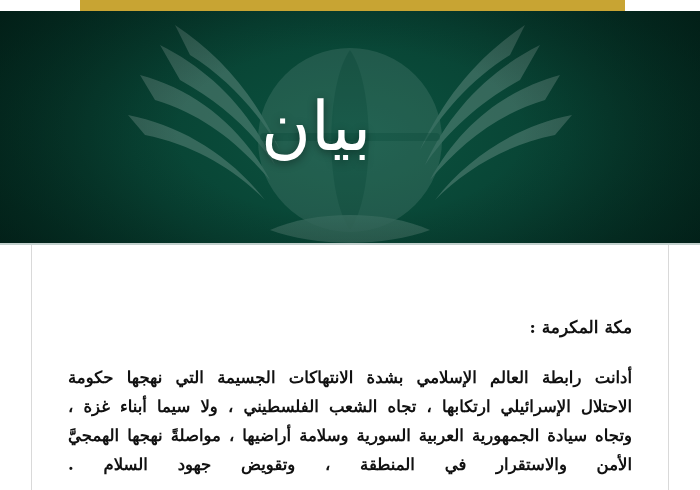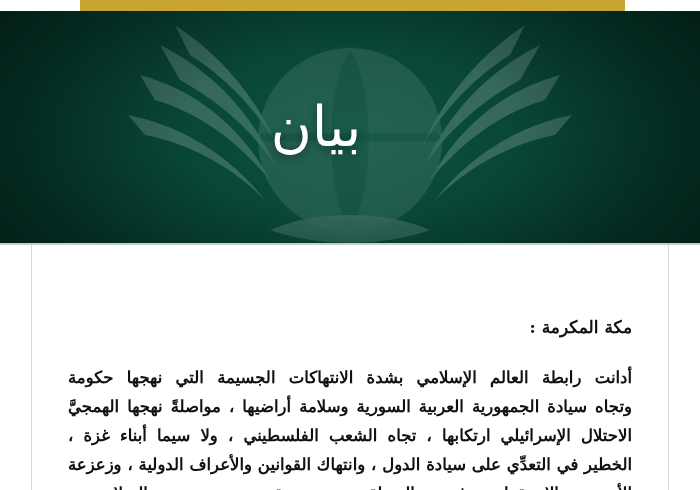--- a/index.html
+++ b/index.html
@@ -66,21 +66,21 @@
   .header-title {
     position: absolute;
     top: 0;
     left: 0;
     width: 632px;
     height: 232px;
     display: flex;
     align-items: center;
     justify-content: center;
     color: #ffffff;
-    font-size: 56px;
+    font-size: 68px;
     line-height: 1;
     letter-spacing: 2px;
     text-shadow: 0 2px 10px rgba(0,0,0,0.45);
     font-family: "DejaVu Serif", "Liberation Serif", serif;
   }
 
   
   .header-underline {
     position: absolute;
     top: 243px;
@@ -198,21 +198,20 @@
 
   <div class="body-area">
     <div class="rule-left"></div>
     <div class="rule-right"></div>
 
     <div class="body-inner">
       <div class="dateline">مكة المكرمة :</div>
 
       <div class="paragraph">
         <span class="line">أدانت رابطة العالم الإسلامي بشدة الانتهاكات الجسيمة التي نهجها حكومة</span>
+        <span class="line">الاحتلال الإسرائيلي ارتكابها ، تجاه الشعب الفلسطيني ، ولا سيما أبناء غزة ،</span>
         <span class="line">وتجاه سيادة الجمهورية العربية السورية وسلامة أراضيها ، مواصلةً نهجها الهمجيَّ</span>
-        <span class="line">الاحتلال الإسرائيلي ارتكابها ، تجاه الشعب الفلسطيني ، ولا سيما أبناء غزة ،</span>
-        <span class="line">الخطير في التعدِّي على سيادة الدول ، وانتهاك القوانين والأعراف الدولية ، وزعزعة</span>
         <span class="line">الأمن والاستقرار في المنطقة ، وتقويض جهود السلام .</span>
       </div>
     </div>
   </div>
 
 </div>
 
 </body></html>

